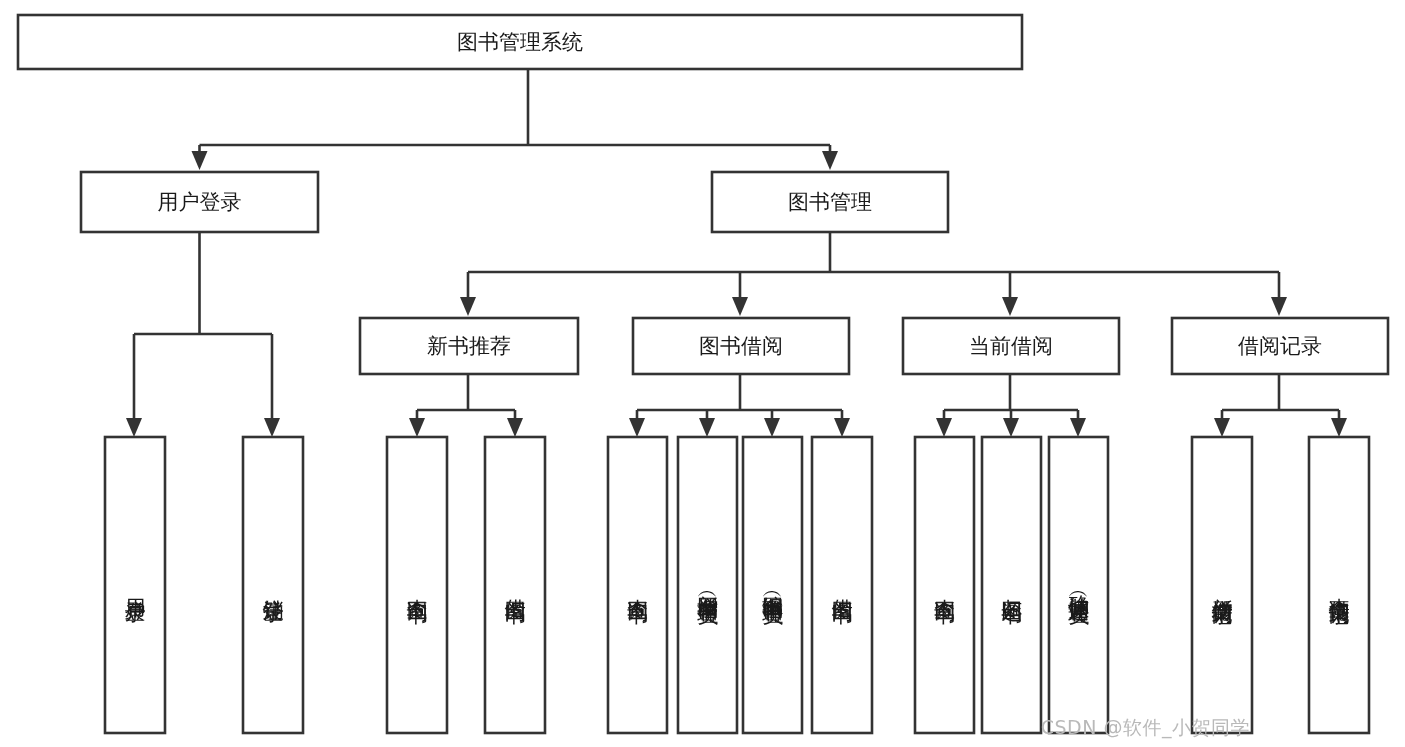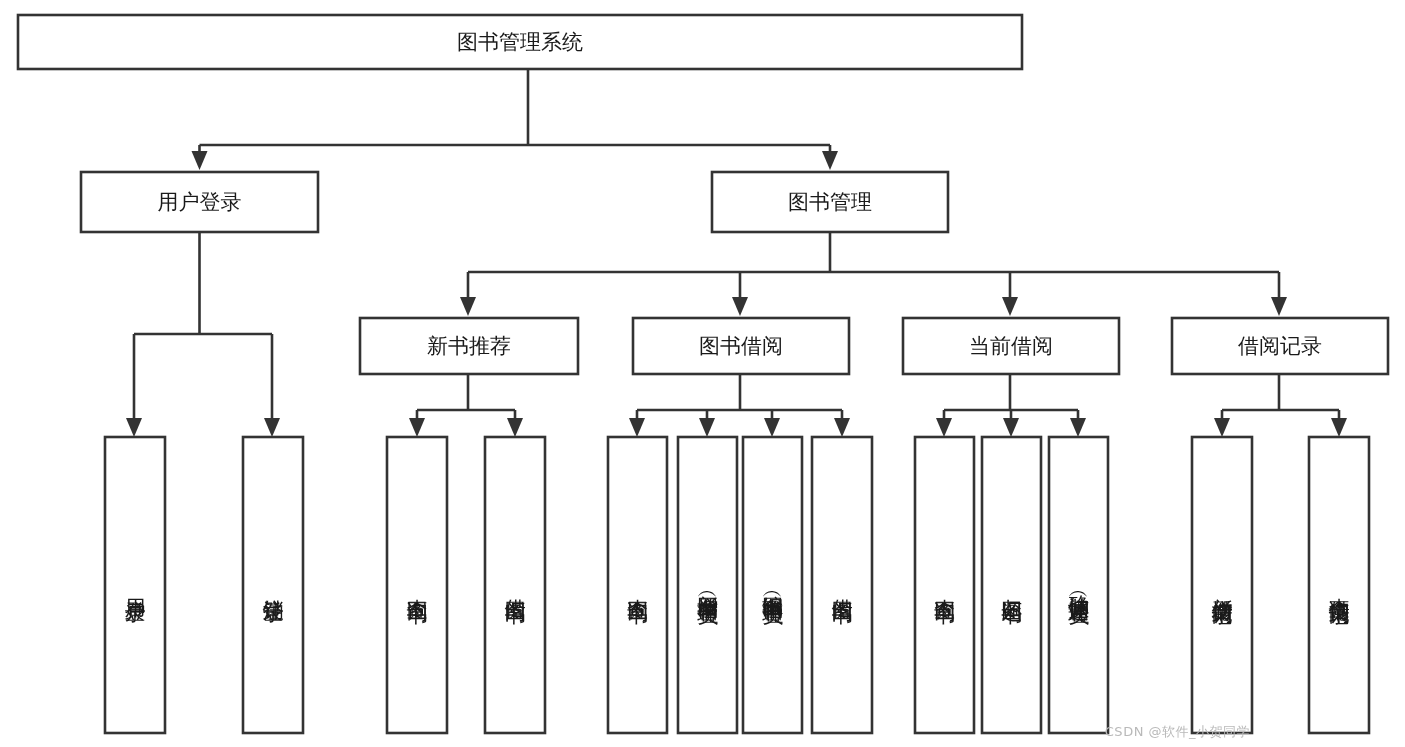--- a/index.html
+++ b/index.html
@@ -63,21 +63,21 @@
     justify-content: center;
     text-align: center;
     white-space: nowrap;
     pointer-events: none;
   }
   .watermark {
     position: absolute;
     right: 8px;
     bottom: 6px;
     font-family: "DejaVu Sans", "Liberation Sans", sans-serif;
-    font-size: 13px;
+    font-size: 19px;
     color: #b9b9b9;
     letter-spacing: 0.5px;
     white-space: nowrap;
   }
 </style>
 </head>
 <body>
 
 <div id="diagram-root">
 

